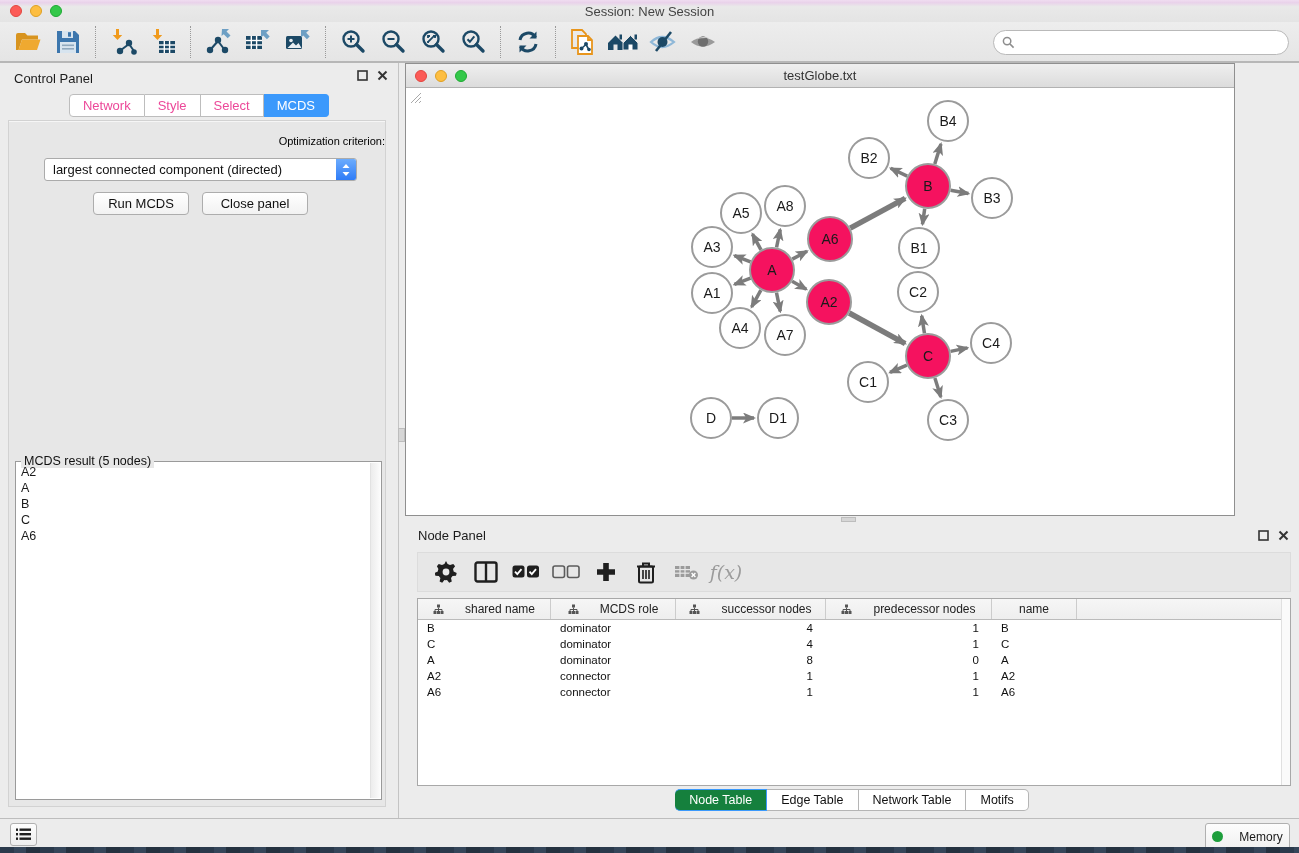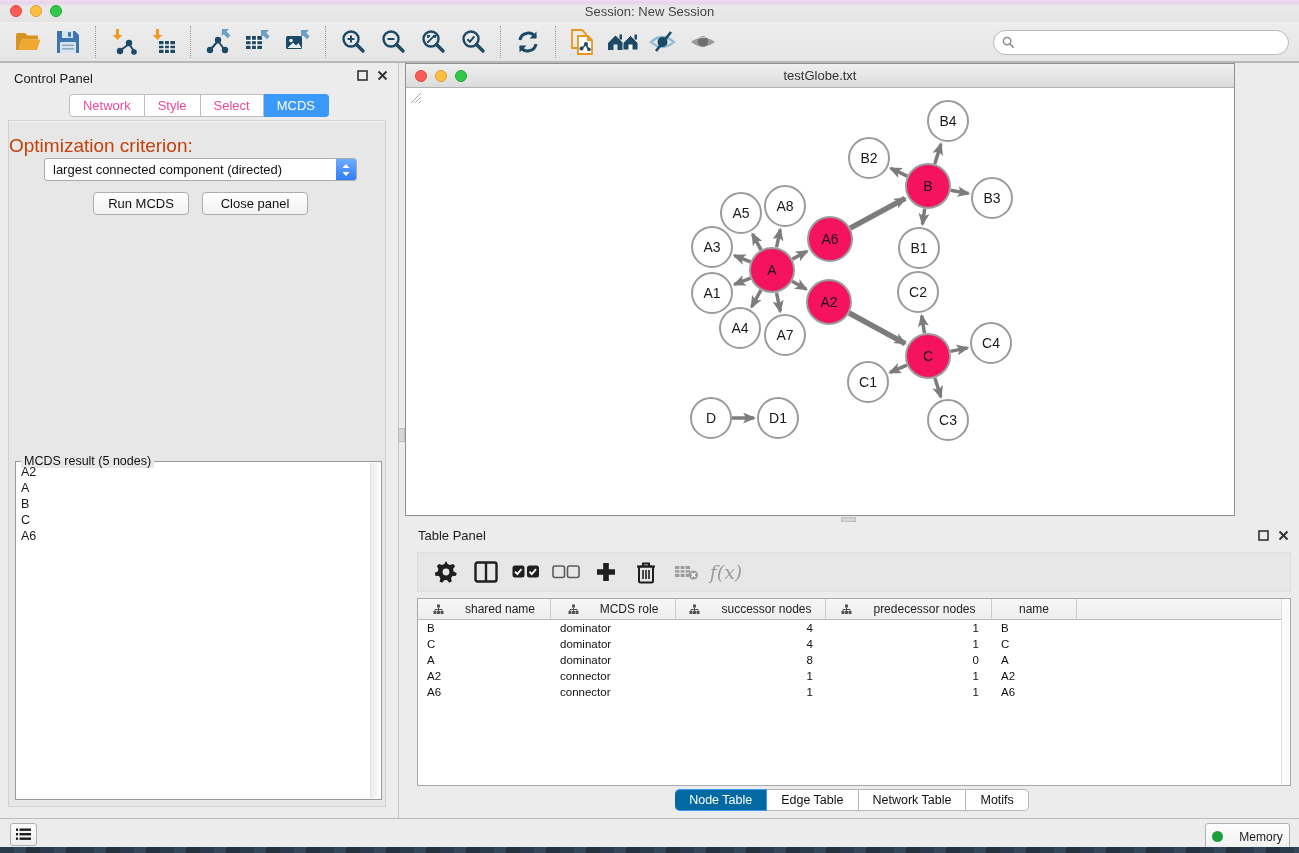--- a/index.html
+++ b/index.html
@@ -33,21 +33,21 @@
     background:#ececec; border-right:1px solid #c4c4c4; }
   .cp-head { position:relative; height:30px; display:flex; align-items:center; }
   .cp-head .cp-title { font-size:13px; margin-left:14px; color:#1c1c1c; }
   .panel-winbtns { position:absolute; right:10px; top:7px; display:flex; gap:9px; align-items:center; }
   .cp-tabs { position:absolute; left:0; top:31px; width:100%; display:flex; justify-content:center; }
   .cp-tab { font-size:13px; padding:3px 13px; background:#fff; border:1px solid #bdbdbd; border-left:none; color:#ec4899; cursor:pointer; }
   .cp-tab:first-child { border-left:1px solid #bdbdbd; border-radius:4px 0 0 4px; }
   .cp-tab.active { background:#3b99fc; border-color:#3b99fc; color:#fff; border-radius:0 4px 4px 0; }
   .cp-content { position:absolute; left:8px; top:57px; width:378px; height:687px;
     background:#e7e7e7; border:1px solid #d2d2d2; box-shadow:inset 0 1px 0 #f6f6f6; }
-  .opt-label { position:absolute; left:0; width:100%; top:14px; text-align:left; font-size:19px; color:#c2410c; }
+  .opt-label { position:absolute; left:0; width:100%; top:14px; text-align:right; font-size:11px; color:#000000; }
   .criterion { position:absolute; left:35px; top:37px; width:313px; height:23px; background:#fff;
     border:1px solid #ababab; border-radius:3px; display:flex; align-items:center; cursor:pointer; }
   .criterion .ctext { flex:1; font-size:13px; padding-left:8px; color:#111; white-space:nowrap; }
   .criterion .stepper { width:20px; height:21px; border-radius:0 2px 2px 0;
     background:linear-gradient(#6cacfd,#2f7cf7); display:grid; place-items:center; margin-right:0px; }
   .cp-btn { position:absolute; top:71px; height:23px; background:linear-gradient(#ffffff,#f2f2f2);
     border:1px solid #adadad; border-radius:4px; font-size:13px; font-family:inherit; cursor:pointer; color:#111; }
   .btn-run { left:84px; width:96px; }
   .btn-close { left:193px; width:106px; }
   .result-group { position:absolute; left:6px; top:340px; width:367px; height:339px;
@@ -89,21 +89,21 @@
   .dt-hcell { display:flex; align-items:center; justify-content:center; gap:21px;
     font-size:12px; color:#222; border-right:1px solid #ccc; height:100%; }
   .dt-row { display:flex; height:16px; align-items:center; }
   .dt-cell { font-size:11.5px; color:#111; height:100%; line-height:16px; }
   .w0{width:133px;} .w1{width:125px;} .w2{width:150px;} .w3{width:166px;} .w4{width:85px;}
   .al{padding-left:9px;} .ar{text-align:right;padding-right:13px;}
   .dt-scroll { position:absolute; top:0; right:0; bottom:0; width:9px; background:#fafafa; border-left:1px solid #e0e0e0; }
 
   .tp-tabs { position:absolute; left:0; top:266px; width:100%; display:flex; justify-content:center; }
   .tp-tab { font-size:12.5px; padding:3px 14px; background:#fff; border:1px solid #b5b5b5; border-left:none; color:#111; cursor:pointer; }
-  .tp-tab.active { background:#0369a1; border-color:#3b99fc; color:#fff; border-radius:5px 0 0 5px; }
+  .tp-tab.active { background:#15803d; border-color:#3b99fc; color:#fff; border-radius:5px 0 0 5px; }
   .tp-tab:last-child { border-radius:0 5px 5px 0; }
 
   
   .statusbar { position:absolute; left:0; top:818px; width:1299px; height:29px;
     background:#ececec; border-top:1px solid #bdbdbd; }
   .list-btn { position:absolute; left:10px; top:4px; width:27px; height:23px;
     background:linear-gradient(#fdfdfd,#eee); border:1px solid #b0b0b0; border-radius:3px; display:grid; place-items:center; cursor:pointer; }
   .memory-btn { position:absolute; right:9px; top:4px; width:85px; height:27px;
     background:linear-gradient(#fdfdfd,#f0f0f0); border:1px solid #b0b0b0; border-radius:3px;
     display:flex; align-items:center; justify-content:center; gap:16px; font-size:12px; cursor:pointer; }
@@ -470,21 +470,21 @@
         </g>
     </svg>
   </div>
 </div>
 <div class="split-h">
     <div class="handle"></div>
   </div>
 
 <div class="table-panel">
   <div class="tp-head">
-    <span class="tp-title">Table Panel</span>
+    <span class="tp-title">Node Panel</span>
     <span class="panel-winbtns" style="top:7px;">
       <svg width="11" height="11" viewBox="0 0 11 11">
           <rect x="1" y="1" width="9" height="9" fill="none" stroke="#333" stroke-width="1.6"></rect>
         </svg>
       <svg class="xicon" width="11" height="11" viewBox="0 0 11 11">
           <line x1="1.5" y1="1.5" x2="9.5" y2="9.5"></line>
           <line x1="9.5" y1="1.5" x2="1.5" y2="9.5"></line>
         </svg>
     </span>
   </div>

